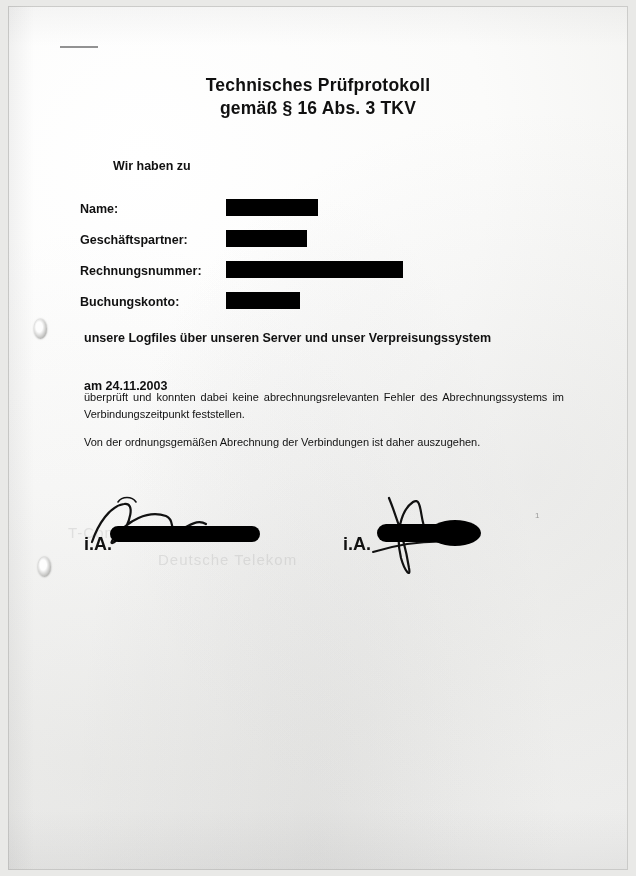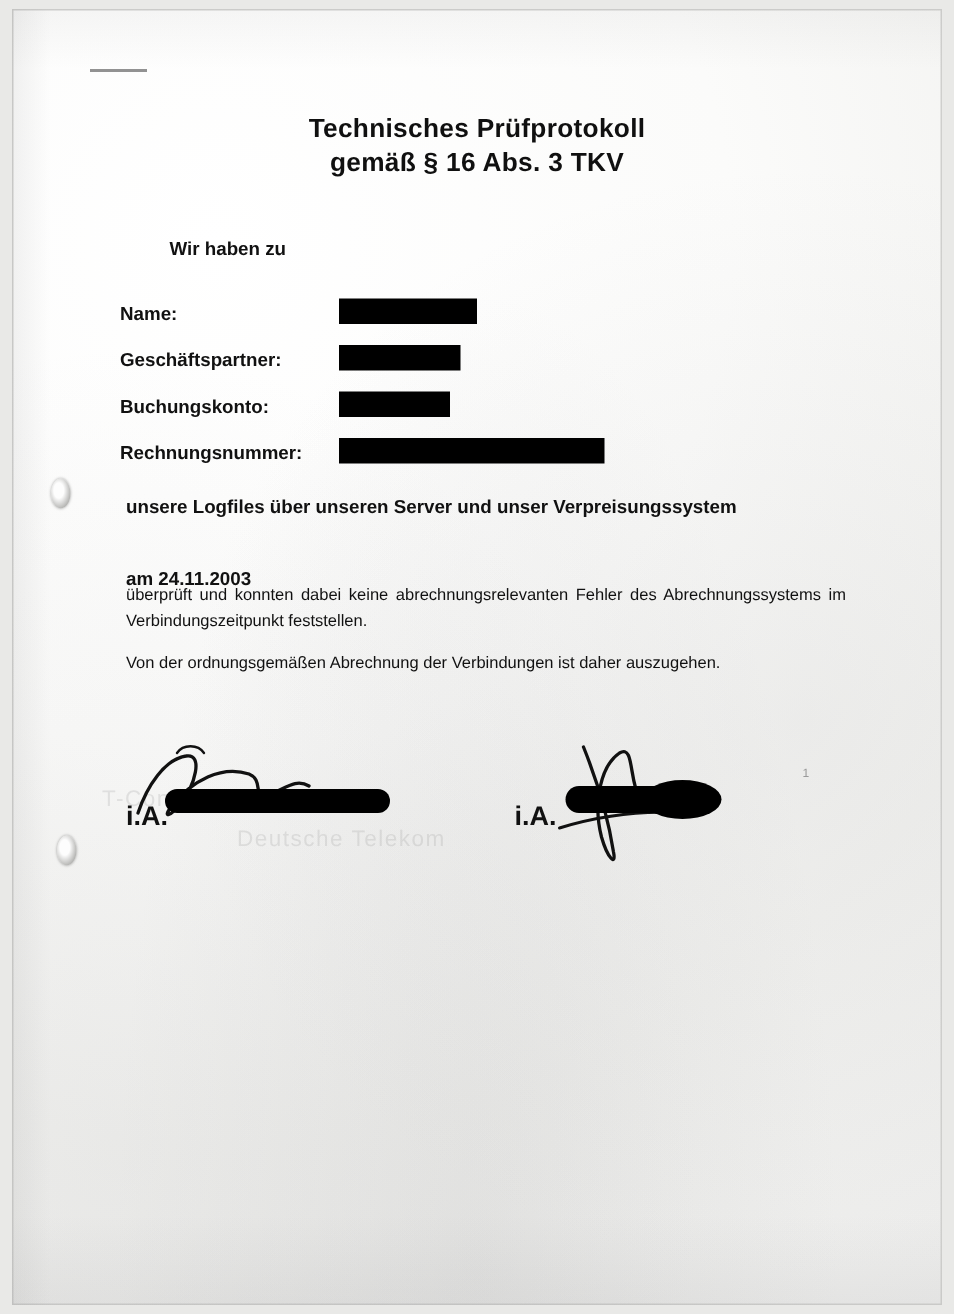--- a/index.html
+++ b/index.html
@@ -220,27 +220,27 @@
           <span class="field-label">Name:</span>
           <span class="redaction" style="left:146px; width:92px;"></span>
         </div>
 
         <div class="field-row">
           <span class="field-label">Geschäftspartner:</span>
           <span class="redaction" style="left:146px; width:81px;"></span>
         </div>
 
         <div class="field-row">
+          <span class="field-label">Rechnungsnummer:</span>
+          <span class="redaction" style="left:146px; width:177px;"></span>
+        </div>
+
+        <div class="field-row">
           <span class="field-label">Buchungskonto:</span>
           <span class="redaction" style="left:146px; width:74px;"></span>
-        </div>
-
-        <div class="field-row">
-          <span class="field-label">Rechnungsnummer:</span>
-          <span class="redaction" style="left:146px; width:177px;"></span>
         </div>
 
       </div>
 
       <div class="body-line l-logfiles">unsere Logfiles über unseren Server und unser Verpreisungssystem</div>
       <div class="body-line l-date">am 24.11.2003</div>
 
       <div class="para p1">überprüft und konnten dabei keine abrechnungsrelevanten Fehler des Abrechnungssystems im Verbindungszeitpunkt feststellen.</div>
       <div class="para p2">Von der ordnungsgemäßen Abrechnung der Verbindungen ist daher auszugehen.</div>
 

